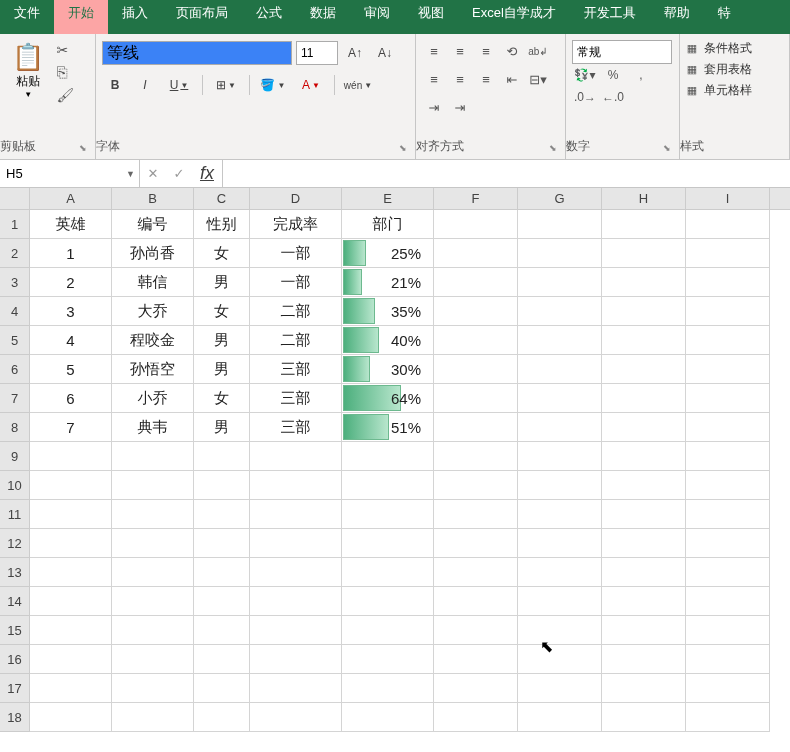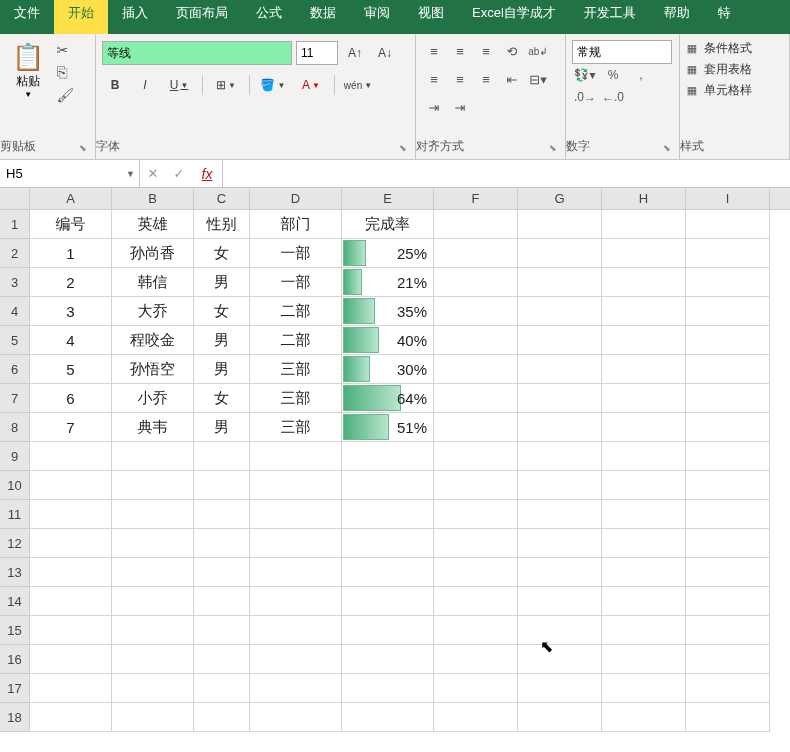--- a/index.html
+++ b/index.html
@@ -1,42 +1,42 @@
 <!DOCTYPE html>
 <html><head>
   <meta charset="utf-8">
   <style>
     * { margin: 0; padding: 0; box-sizing: border-box; }
     body { font-family: "Microsoft YaHei", sans-serif; font-size: 12px; background: #fff; width: 790px; overflow: hidden; }
     
     
     .ribbon-tabs { display: flex; background: #217346; height: 34px; }
     .ribbon-tab { padding: 4px 14px; color: #fff; cursor: pointer; font-size: 13px; }
-    .ribbon-tab.active { background: #fde047; color: #217346; }
+    .ribbon-tab.active { background: #fca5a5; color: #217346; }
     
     
     .ribbon-content { display: flex; background: #f3f2f1; border-bottom: 1px solid #c6c6c6; height: 126px; }
     .ribbon-group { display: flex; flex-direction: column; border-right: 1px solid #c6c6c6; padding: 0; position: relative; }
     .ribbon-group-body { flex: 1; display: flex; align-items: flex-start; padding: 4px; }
     .ribbon-group-label { font-size: 12px; color: #555; padding: 4px 0; position: relative; }
     .ribbon-group-launcher { position: absolute; right: 2px; bottom: 2px; width: 14px; height: 14px; font-size: 9px; color: #888; }
     
     
     .clipboard-group { width: 96px; }
     .clipboard-body { display: flex; }
     .paste-btn { display: flex; flex-direction: column; align-items: center; padding: 4px 8px; }
     .paste-icon { font-size: 26px; }
     .clip-side { display: flex; flex-direction: column; gap: 6px; padding: 4px; }
     .clip-icon { font-size: 14px; color: #555; }
     
     
     .font-group { width: 320px; }
     .font-body { display: flex; flex-direction: column; gap: 6px; padding: 6px; }
     .font-row { display: flex; align-items: center; gap: 4px; }
-    .font-family-sel { width: 190px; height: 24px; border: 1px solid #ababab; background: #86efac; padding: 0 4px; font-size: 12px; }
+    .font-family-sel { width: 190px; height: 24px; border: 1px solid #ababab; background: #3b82f6; padding: 0 4px; font-size: 16px; }
     .font-size-sel { width: 42px; height: 24px; border: 1px solid #ababab; background: #fff; padding: 0 4px; font-size: 12px; }
     .font-btn { width: 26px; height: 26px; display: inline-flex; align-items: center; justify-content: center; color: #444; }
     .font-btn.dd { width: 34px; }
     .font-btn .dd-arrow { font-size: 8px; margin-left: 2px; }
     .sep-v { width: 1px; height: 20px; background: #c6c6c6; margin: 0 2px; }
     
     
     .align-group { width: 150px; }
     .align-body { display: flex; flex-direction: column; gap: 6px; padding: 6px; }
     .align-row { display: flex; align-items: center; gap: 2px; }
@@ -54,37 +54,37 @@
     .styles-body { display: flex; flex-direction: column; gap: 4px; padding: 6px 4px; }
     .style-btn { display: flex; align-items: center; gap: 4px; font-size: 12px; color: #333; white-space: nowrap; }
     .style-icon { width: 16px; height: 14px; display: inline-flex; align-items: center; justify-content: center; font-size: 11px; color: #555; }
     
     
     .formula-bar { display: flex; height: 28px; border-bottom: 1px solid #c6c6c6; background: #fff; }
     .name-box { width: 140px; border-right: 1px solid #c6c6c6; padding: 0 6px; display: flex; align-items: center; font-size: 13px; position: relative; }
     .name-box-dd { position: absolute; right: 4px; font-size: 9px; color: #666; }
     .fb-btns { display: flex; align-items: center; border-right: 1px solid #c6c6c6; }
     .fb-btn { width: 26px; height: 100%; display: flex; align-items: center; justify-content: center; color: #999; font-size: 13px; }
-    .fb-fx-btn { width: 30px; height: 100%; display: flex; align-items: center; justify-content: center; color: #b91c1c; font-style: italic; font-size: 14px; text-decoration: underline; }
+    .fb-fx-btn { width: 30px; height: 100%; display: flex; align-items: center; justify-content: center; color: #404040; font-style: italic; font-size: 18px; text-decoration: underline; }
     .fb-input { flex: 1; border: none; outline: none; padding: 0 6px; font-size: 13px; }
     
     
     .grid-area { position: relative; background: #fff; }
     .grid-corner { position: absolute; top: 0; left: 0; width: 30px; height: 22px; background: #e6e6e6; border-right: 1px solid #ccc; border-bottom: 1px solid #ccc; }
     .col-headers { display: flex; margin-left: 30px; height: 22px; background: #e6e6e6; border-bottom: 1px solid #ccc; }
     .col-header { border-right: 1px solid #ccc; display: flex; align-items: center; justify-content: center; color: #444; font-size: 13px; }
     .grid-body { position: relative; }
     .grid-row { display: flex; height: 29px; }
     .row-header { width: 30px; background: #e6e6e6; border-right: 1px solid #ccc; border-bottom: 1px solid #ccc; display: flex; align-items: center; justify-content: center; color: #444; font-size: 13px; }
     .cell { border-right: 1px solid #d4d4d4; border-bottom: 1px solid #d4d4d4; display: flex; align-items: center; padding: 0 4px; font-size: 15px; color: #222; position: relative; }
     .cell.center { justify-content: center; }
     .cell.header-cell { justify-content: center; font-size: 15px; }
     .cell.databar { padding: 0; }
     .databar-fill { position: absolute; top: 1px; bottom: 1px; left: 1px; background: linear-gradient(to right, #4caf7d, #b8e6cd); border: 1px solid #6db98f; }
-    .databar-text { position: absolute; right: 6px; z-index: 1; }
+    .databar-text { position: absolute; right: 12px; z-index: 1; }
     
     .col-A { width: 82px; } .col-B { width: 82px; } .col-C { width: 56px; }
     .col-D { width: 92px; } .col-E { width: 92px; } .col-F { width: 84px; }
     .col-G { width: 84px; } .col-H { width: 84px; } .col-I { width: 84px; }
     
     .cursor-pointer { position: absolute; left: 540px; top: 637px; font-size: 16px; color: #000; pointer-events: none; z-index: 100; }
   </style>
 </head>
 <body>
 
@@ -243,25 +243,25 @@
       <div class="col-header col-D">D</div>
       <div class="col-header col-E">E</div>
       <div class="col-header col-F">F</div>
       <div class="col-header col-G">G</div>
       <div class="col-header col-H">H</div>
       <div class="col-header col-I">I</div>
     </div>
   <div class="grid-body" id="grid-body">
       <div class="grid-row">
         <div class="row-header">1</div>
+        <div class="cell col-B header-cell">英雄</div>
         <div class="cell col-A header-cell">编号</div>
-        <div class="cell col-B header-cell">英雄</div>
         <div class="cell col-C header-cell">性别</div>
+        <div class="cell col-E header-cell">完成率</div>
         <div class="cell col-D header-cell">部门</div>
-        <div class="cell col-E header-cell">完成率</div>
         <div class="cell col-F"></div>
         <div class="cell col-G"></div>
         <div class="cell col-H"></div>
         <div class="cell col-I"></div>
       </div>
       <div class="grid-row">
         <div class="row-header">2</div>
         <div class="cell col-A center">1</div>
         <div class="cell col-B center">孙尚香</div>
         <div class="cell col-C center">女</div>

